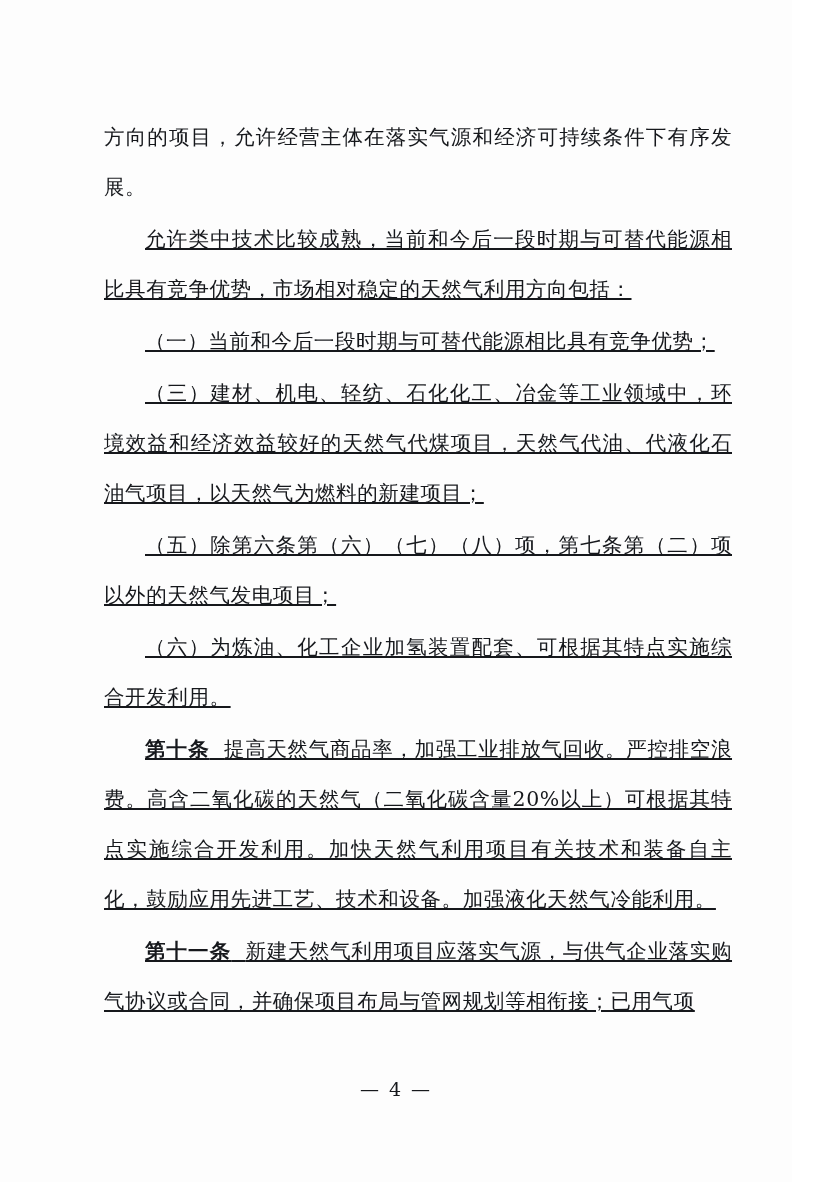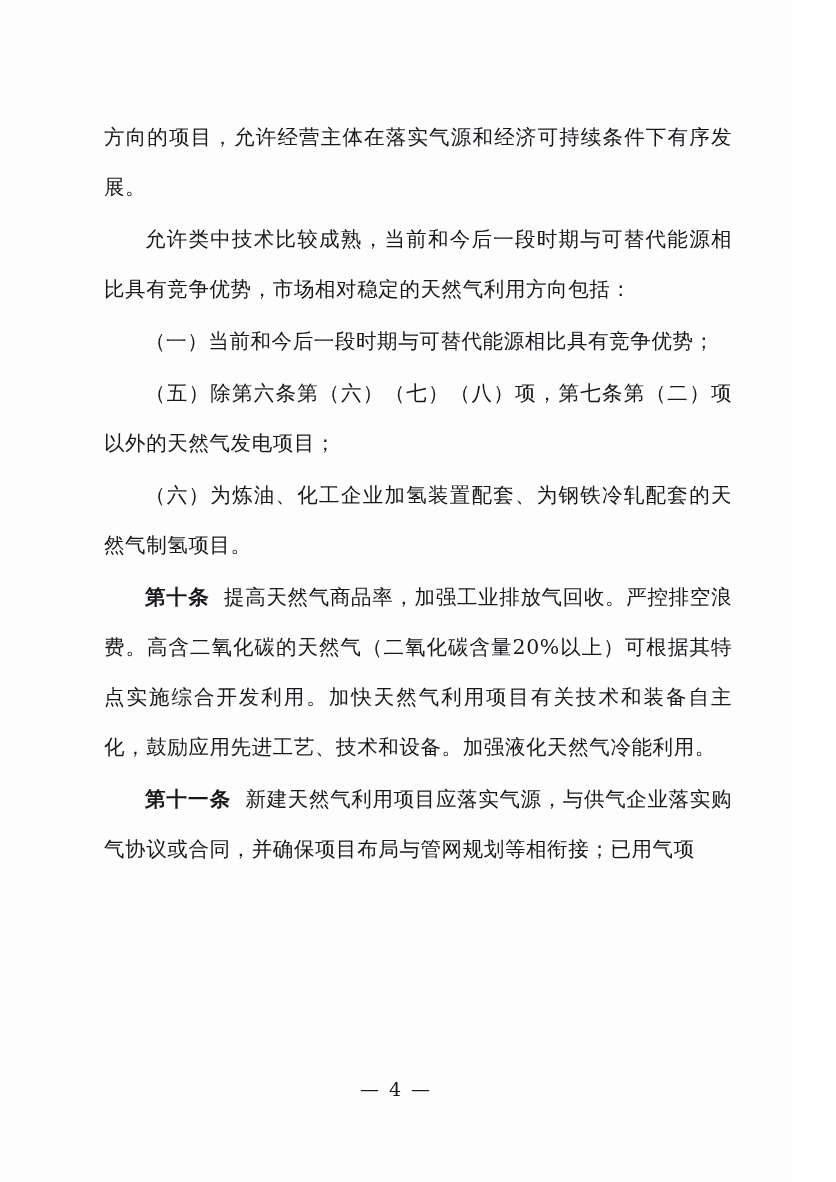--- a/index.html
+++ b/index.html
@@ -29,20 +29,21 @@
     margin: 0 0 2px 0;
     font-size: 20.5px;
     line-height: 50px;
     text-align: justify;
     text-justify: inter-ideograph;
     letter-spacing: 0.6px;
     color: #16181c;
   }
   p.indent {
     text-indent: 41px;
+    text-decoration: underline;
   }
   .bold-label {
     font-weight: bold;
     letter-spacing: 1px;
   }
   .page-number {
     position: absolute;
     left: 0;
     right: 0;
     bottom: 82px;
@@ -59,25 +60,26 @@
 <div class="page">
   <div class="doc-body">
 
     <p class="para">方向的项目，允许经营主体在落实气源和经济可持续条件下有序发展。</p>
 
     <p class="para indent">允许类中技术比较成熟，当前和今后一段时期与可替代能源相比具有竞争优势，市场相对稳定的天然气利用方向包括：</p>
 
     <p class="para indent">（一）当前和今后一段时期与可替代能源相比具有竞争优势；</p>
 
 
+    <p class="para indent">（三）建材、机电、轻纺、石化化工、冶金等工业领域中，环境效益和经济效益较好的天然气代煤项目，天然气代油、代液化石油气项目，以天然气为燃料的新建项目；</p>
 
 
     <p class="para indent">（五）除第六条第（六）（七）（八）项，第七条第（二）项以外的天然气发电项目；</p>
 
-    <p class="para indent">（六）为炼油、化工企业加氢装置配套、为钢铁冷轧配套的天然气制氢项目。</p>
+    <p class="para indent">（六）为炼油、化工企业加氢装置配套、可根据其特点实施综合开发利用。</p>
 
     <p class="para indent"><span class="bold-label">第十条</span>&nbsp;&nbsp;<span>提高天然气商品率，加强工业排放气回收。严控排空浪费。高含二氧化碳的天然气（二氧化碳含量20%以上）可根据其特点实施综合开发利用。加快天然气利用项目有关技术和装备自主化，鼓励应用先进工艺、技术和设备。加强液化天然气冷能利用。</span></p>
 
     <p class="para indent"><span class="bold-label">第十一条</span>&nbsp;&nbsp;<span>新建天然气利用项目应落实气源，与供气企业落实购气协议或合同，并确保项目布局与管网规划等相衔接；已用气项</span></p>
 
   </div>
 
   <div class="page-number">— 4 —</div>
 </div>
 

